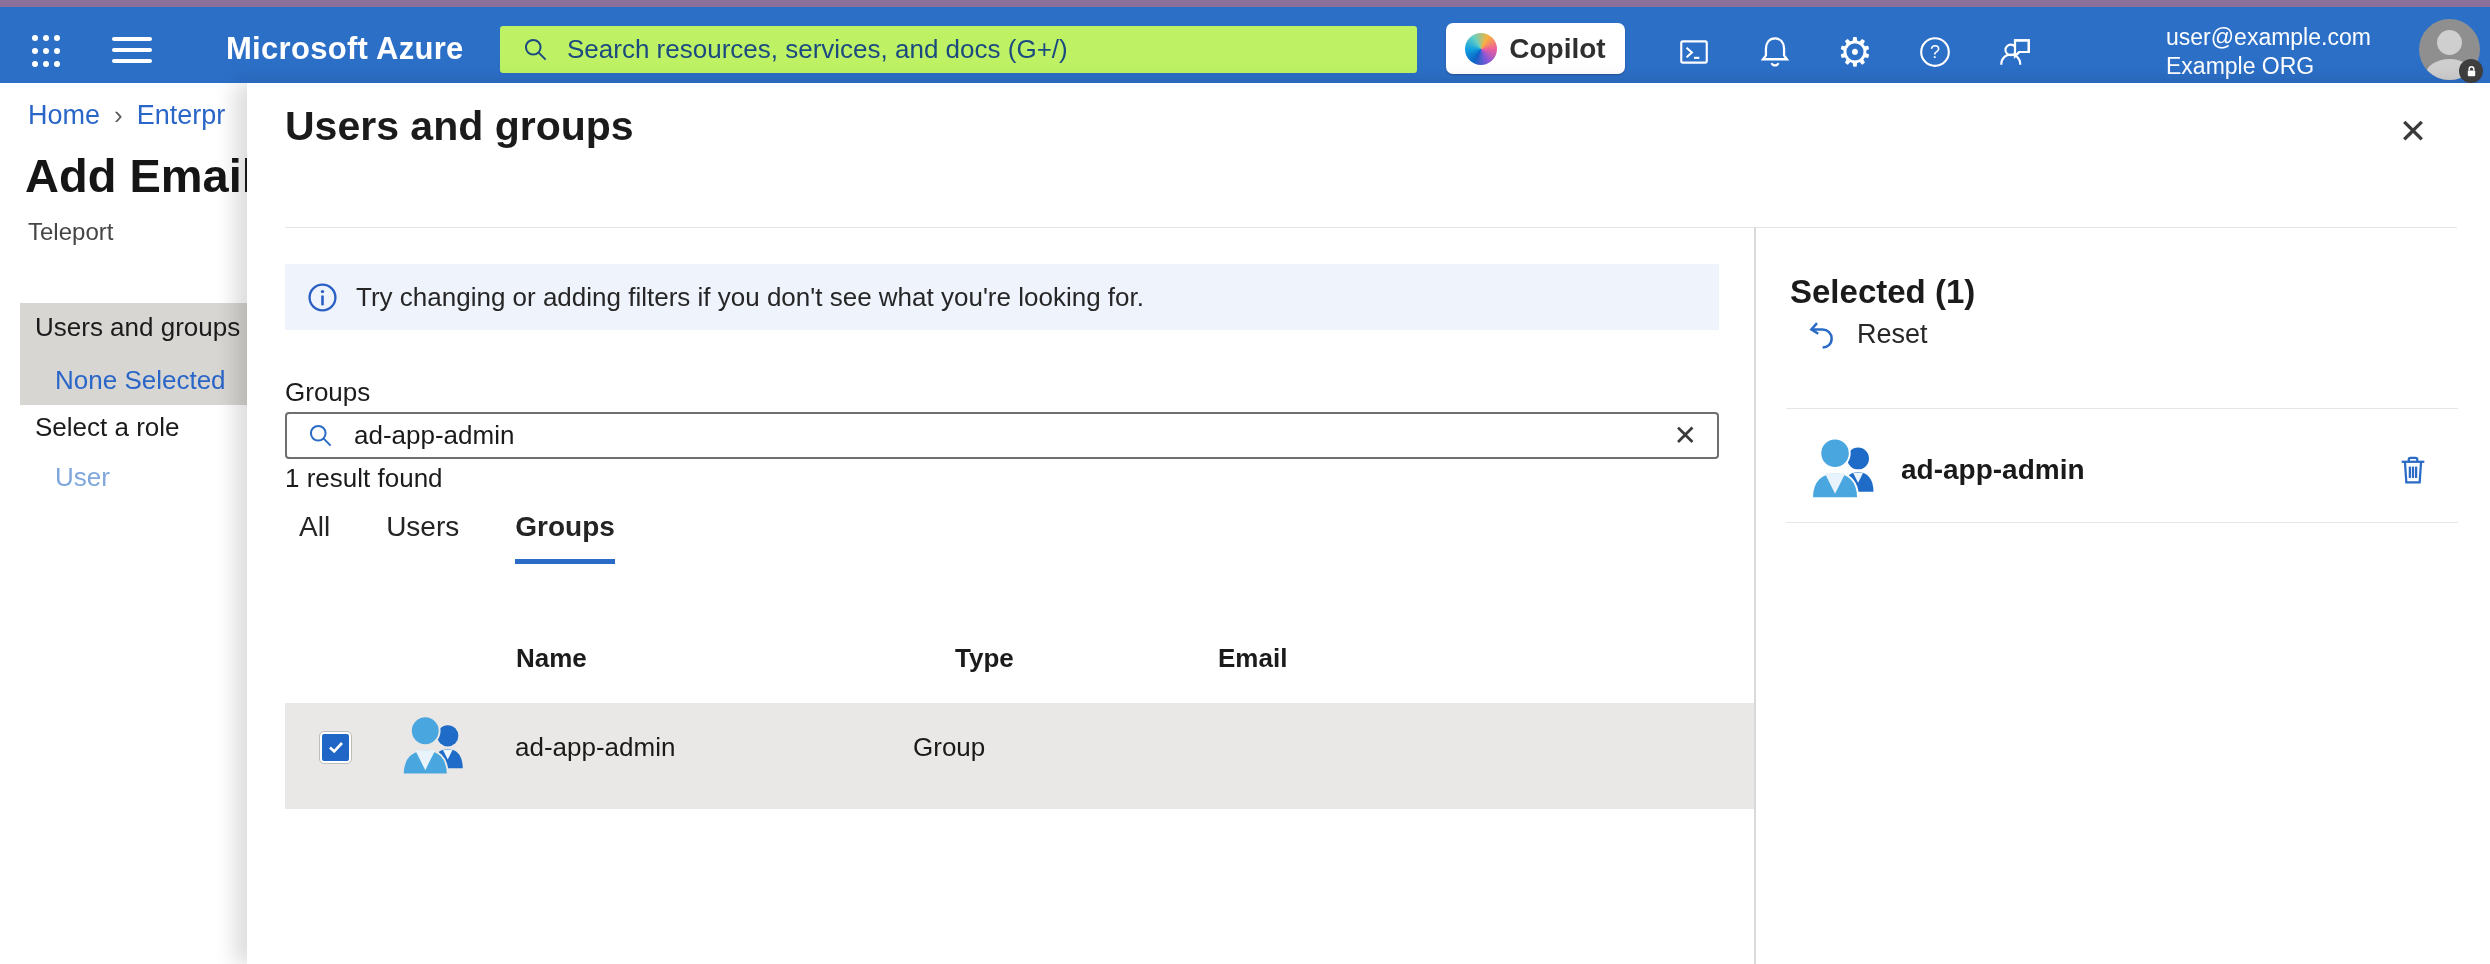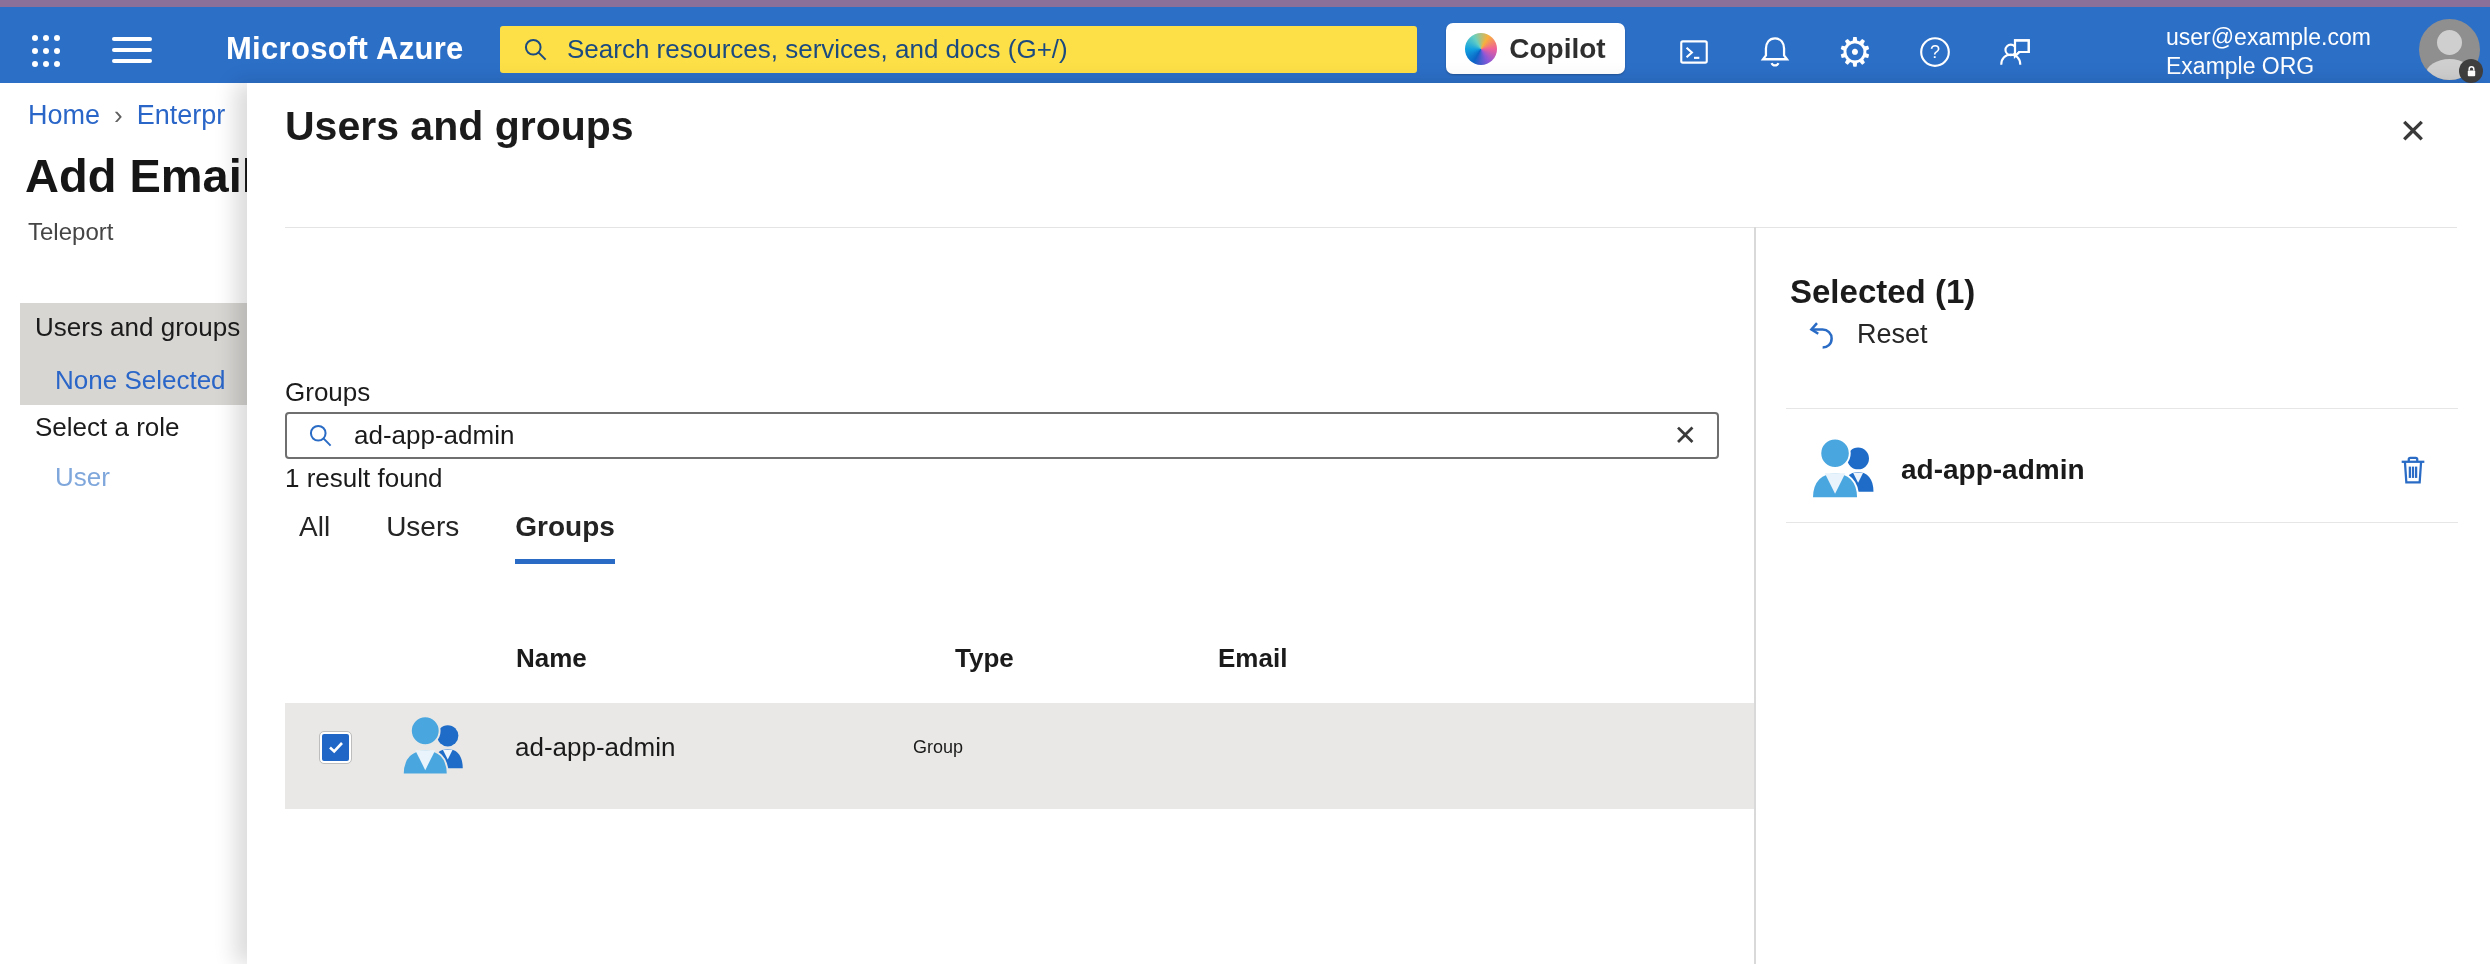--- a/index.html
+++ b/index.html
@@ -19,21 +19,21 @@
     grid-template-columns:repeat(3,1fr); align-content:space-between; justify-items:center;
     padding:4px; cursor:pointer; }
   .waffle i { width:6px; height:6px; border-radius:50%; background:#fff; }
 
   .hamburger { left:112px; top:26px; width:40px; height:34px; display:flex;
     flex-direction:column; justify-content:space-between; padding:4px 0; cursor:pointer; }
   .hamburger i { display:block; height:4px; background:#fff; border-radius:2px; }
 
   .brand { left:226px; top:24px; font-size:31px; font-weight:700; letter-spacing:.3px; }
 
-  .global-search { left:500px; top:19px; width:917px; height:47px; background:#fde047;
+  .global-search { left:500px; top:19px; width:917px; height:47px; background:#bef264;
     border-radius:3px; display:flex; align-items:center; padding:0 22px; gap:18px; cursor:text; }
   .global-search svg { flex:0 0 auto; }
   .global-search .ph { color:#1b4a80; font-size:26px; }
 
   .copilot-btn { left:1446px; top:16px; width:179px; height:51px; background:#ffffff;
     border-radius:7px; display:flex; align-items:center; justify-content:center; gap:12px;
     cursor:pointer; box-shadow:0 1px 2px rgba(0,0,0,.25); }
   .copilot-logo { width:32px; height:32px; border-radius:50%;
     background:conic-gradient(from 210deg,#0b63c5,#12a1e0,#67d0c2,#f8b13b,#ee5f9a,#8a57d9,#0b63c5); }
   .copilot-btn span { color:#2f2f2f; font-size:28px; font-weight:600; }
@@ -100,21 +100,21 @@
   .col-head { top:560px; font-size:26px; font-weight:600; color:#1b1b1b; }
   .col-name { left:269px; } .col-type { left:708px; } .col-email { left:971px; }
 
   .grid-row { left:38px; top:620px; width:1469px; height:106px; background:#e9e8e6;
     display:flex; align-items:center; padding-bottom:18px; cursor:pointer; }
   .checkbox { margin-left:35px; width:31px; height:31px; background:#1f66c6;
     border:2px solid #ffffff; outline:1px solid #bdbdbd; border-radius:4px;
     display:flex; align-items:center; justify-content:center; cursor:pointer; }
   .grid-row .group-ico { margin-left:43px; width:80px; height:80px; }
   .grid-row .cell-name { margin-left:41px; width:398px; font-size:26px; color:#1a1a1a; }
-  .grid-row .cell-type { font-size:18px; color:#1a1a1a; }
+  .grid-row .cell-type { font-size:26px; color:#1a1a1a; }
 
   
   .sel-heading { left:1543px; top:190px; font-size:33px; font-weight:600; color:#1b1b1b; }
   .reset-btn { left:1560px; top:236px; display:flex; align-items:center; gap:20px; cursor:pointer; }
   .reset-btn span { font-size:27px; color:#272727; }
   .sel-div { left:1539px; width:672px; height:1px; background:#e6e6e6; }
   .sel-item { left:1556px; top:346px; width:655px; display:flex; align-items:center; padding-right:28px; }
   .sel-item .group-ico { width:82px; height:82px; }
   .sel-item .name { margin-left:16px; font-size:28px; font-weight:600; color:#1a1a1a; }
   .sel-item .trash { margin-left:auto; cursor:pointer; display:flex; }
@@ -216,20 +216,28 @@
 <div class="abs step1-value">None Selected</div>
 <div class="abs step2-label">Select a role</div>
 <div class="abs step2-value">User</div>
 
 <div class="abs panel">
   <div class="abs panel-title">Users and groups</div>
   <div class="abs close-btn">✕</div>
   <div class="abs title-divider"></div>
   <div class="abs v-divider"></div>
 
+  <div class="abs banner">
+    <svg width="31" height="31" viewBox="0 0 24 24">
+        <circle cx="12" cy="12" r="10" fill="none" stroke="#2a5fc4" stroke-width="1.8"></circle>
+        <circle cx="12" cy="7.4" r="1.3" fill="#2a5fc4"></circle>
+        <rect x="11" y="10.2" width="2" height="8" rx="1" fill="#2a5fc4"></rect>
+      </svg>
+    <span>Try changing or adding filters if you don't see what you're looking for.</span>
+  </div>
 
   <div class="abs search-label">Groups</div>
   <div class="abs search-box">
     <svg width="27" height="27" viewBox="0 0 24 24" fill="none" stroke="#2a6cc5" stroke-width="1.8">
         <circle cx="10" cy="10" r="6.5"></circle>
         <line x1="14.8" y1="14.8" x2="21" y2="21"></line>
       </svg>
     <span class="value">ad-app-admin</span>
     <span class="clear">✕</span>
   </div>

